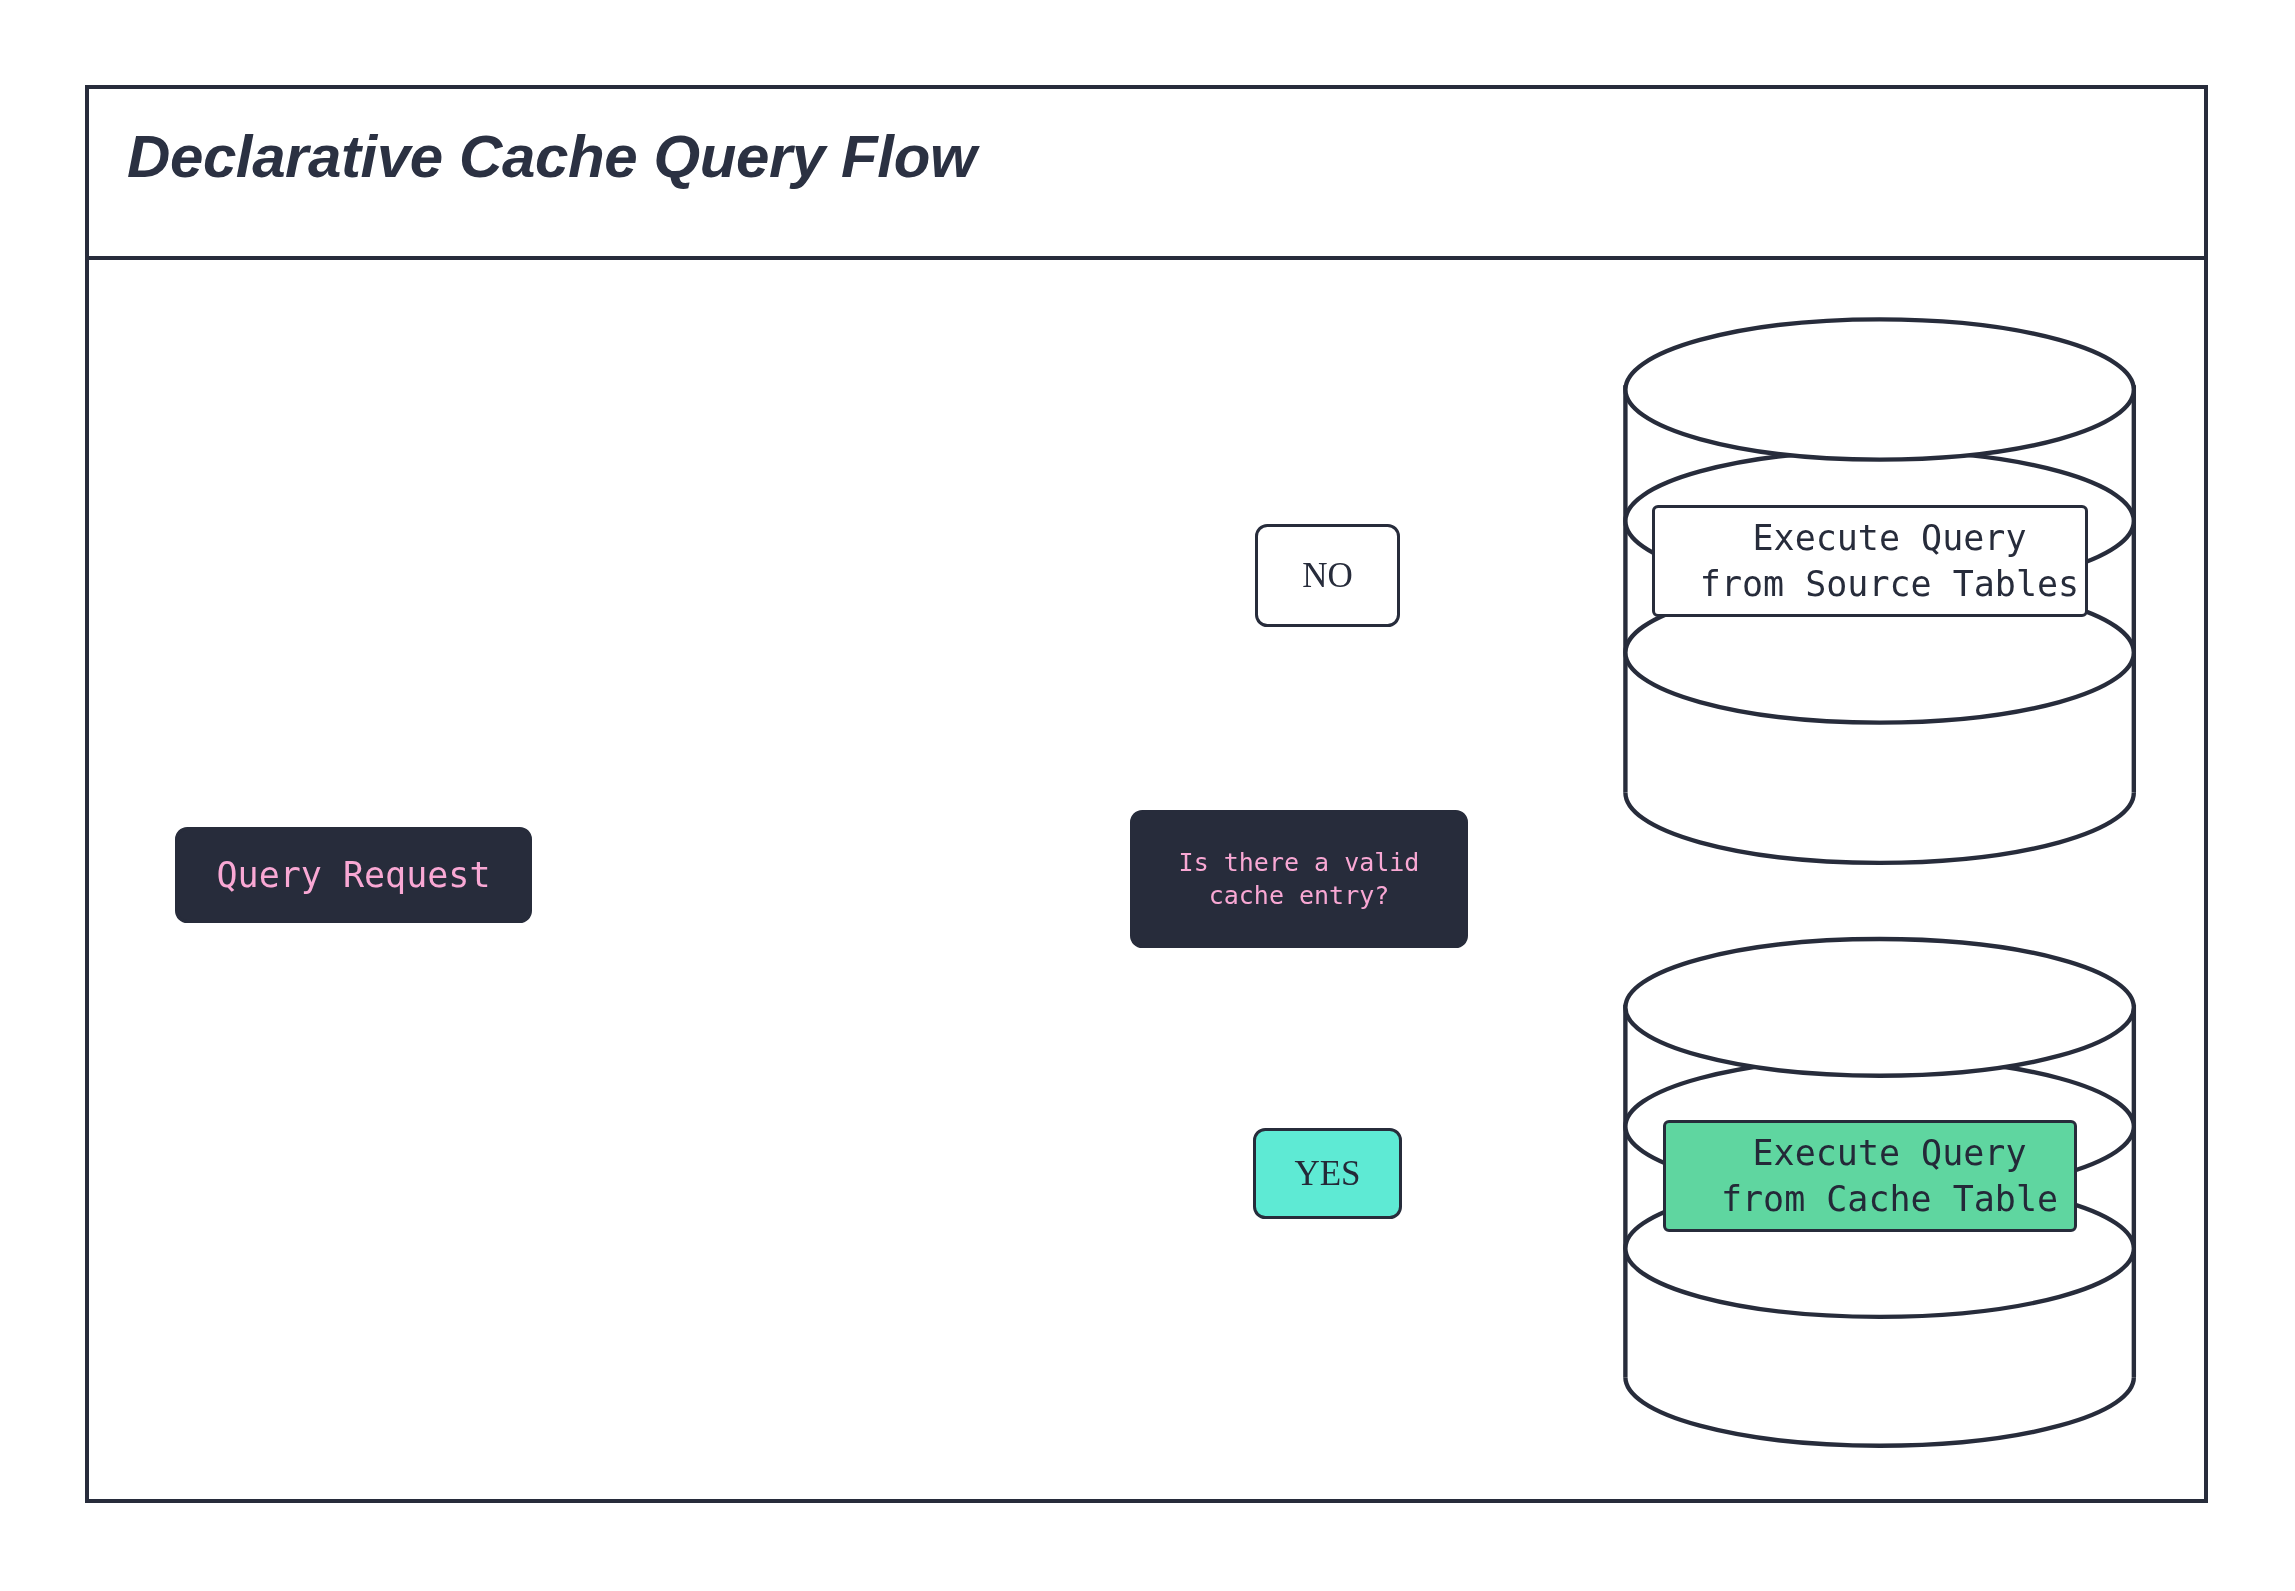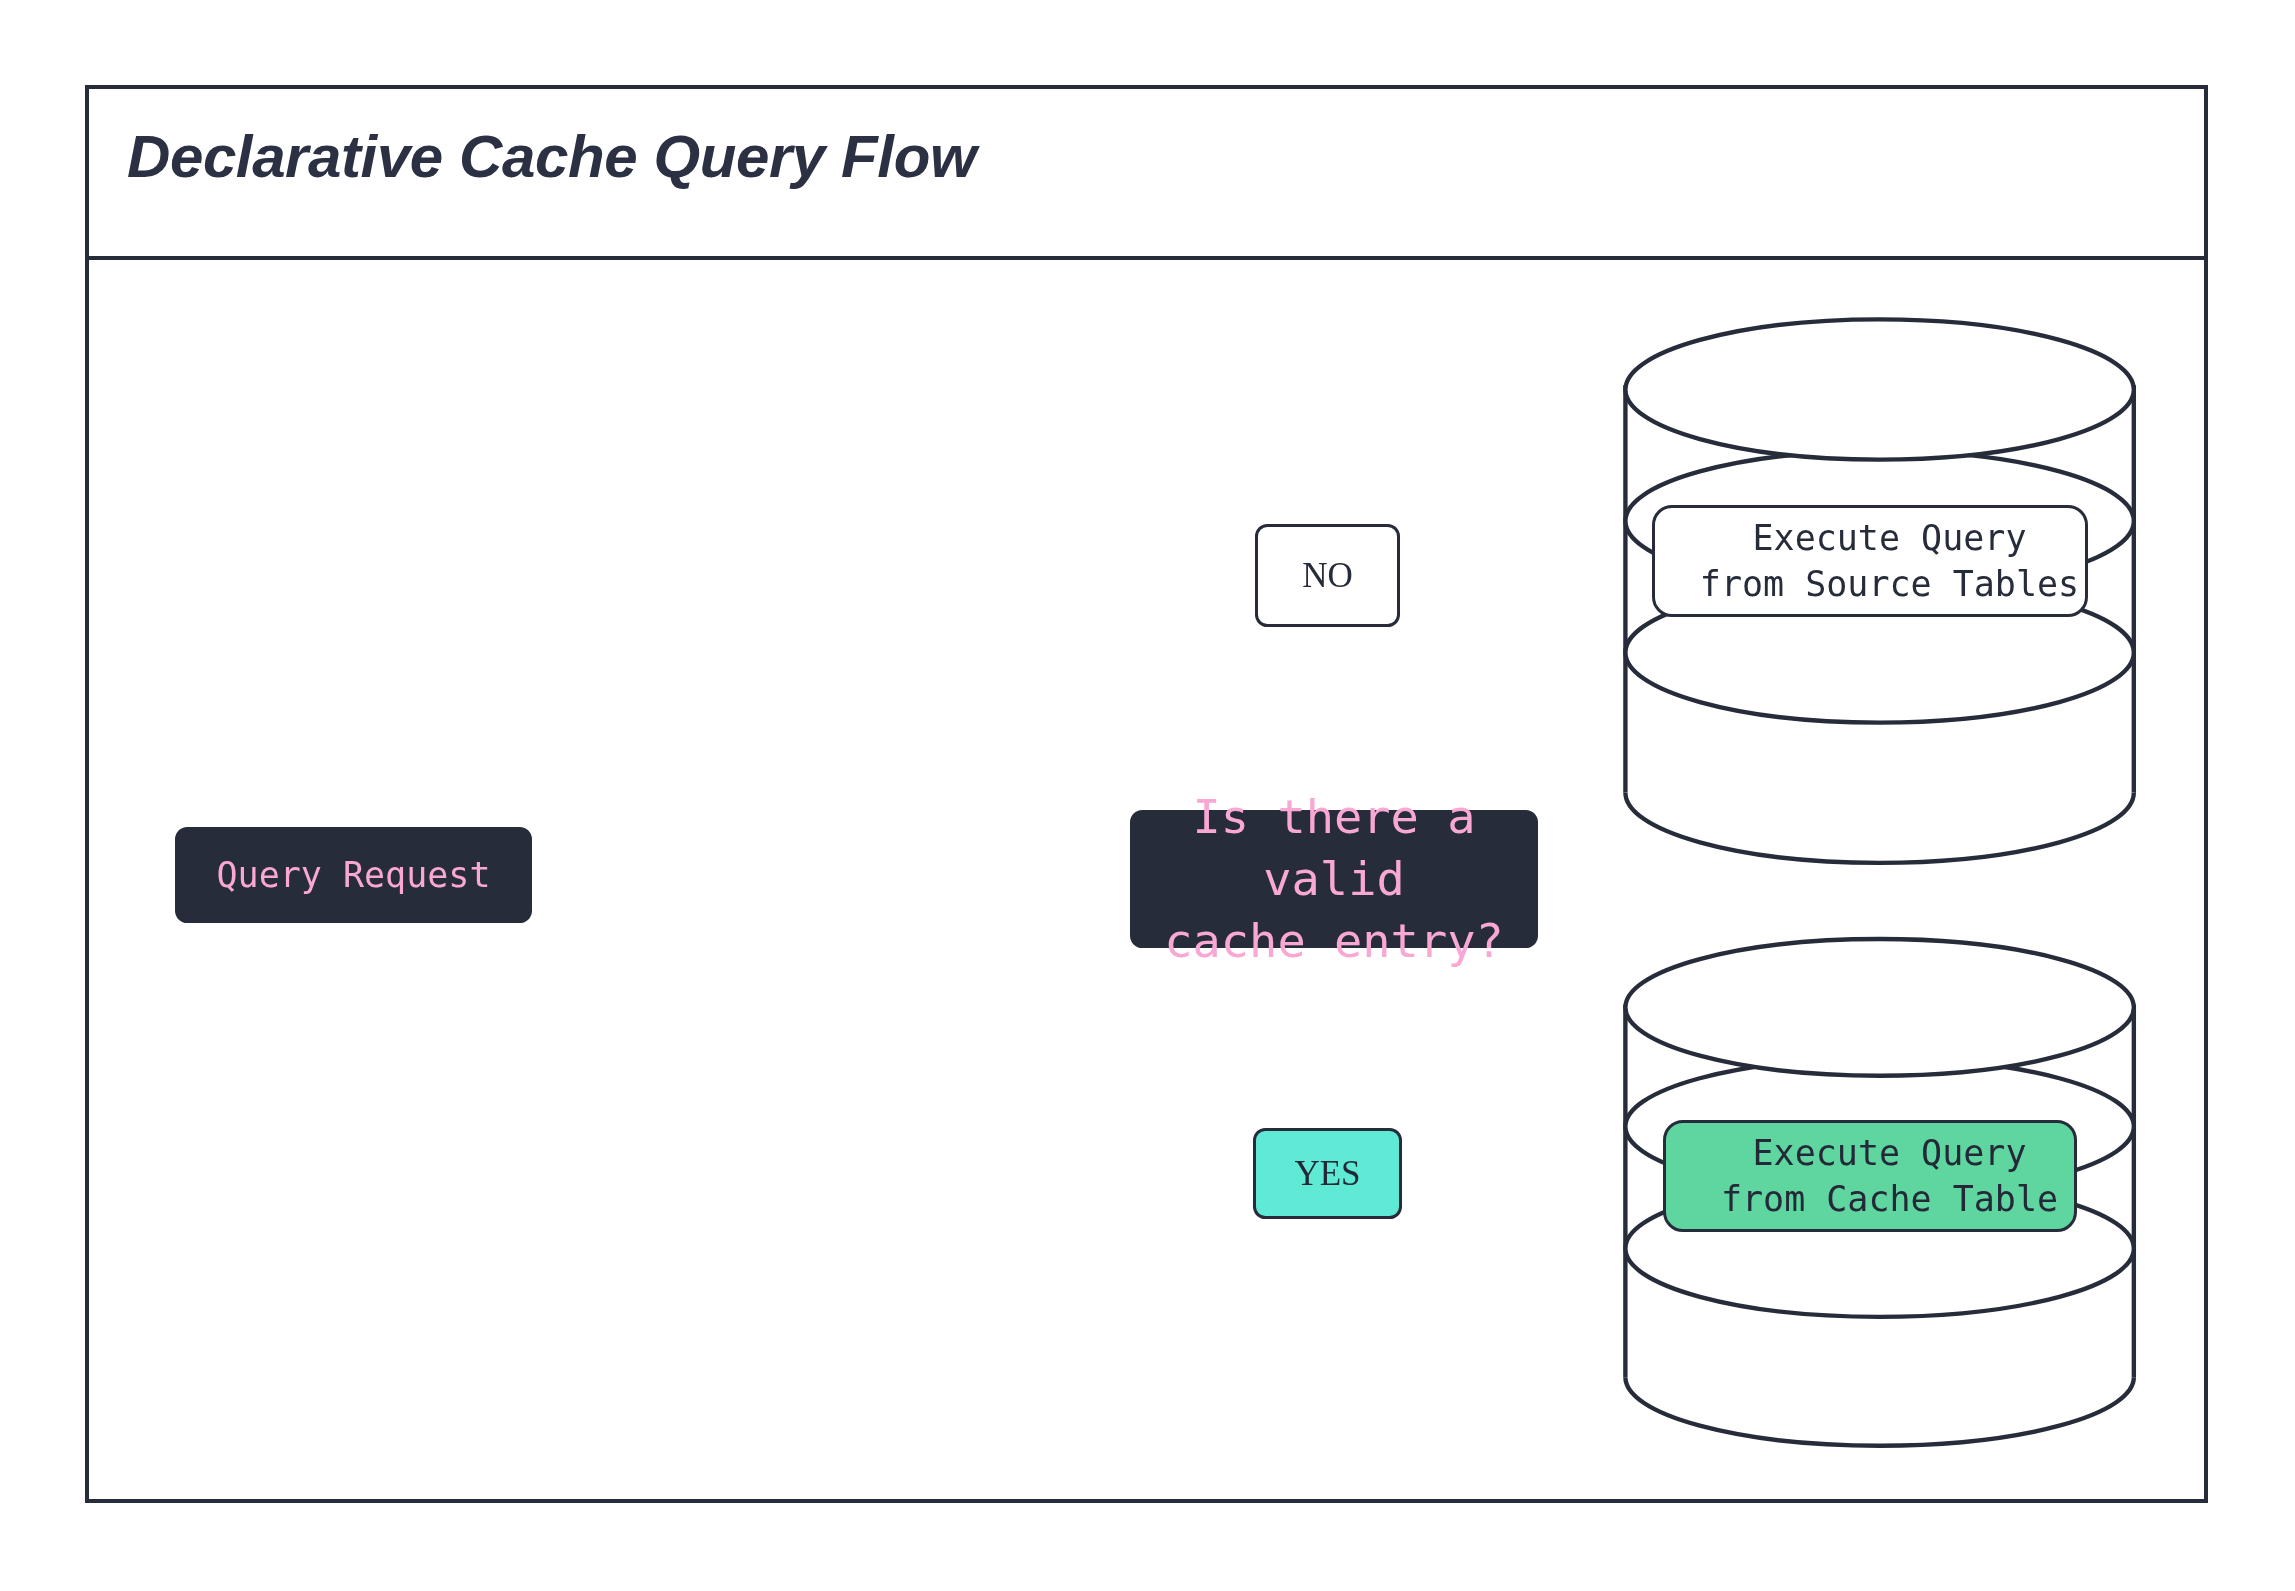--- a/index.html
+++ b/index.html
@@ -96,22 +96,22 @@
     width: 357px; height: 96px;
     font-size: 35px;
   }
   #node-check-cache {
     left: 644px; top: 813px;
     width: 373px; height: 133px;
     font-size: 35px;
   }
   #node-decision {
     left: 1130px; top: 810px;
-    width: 408px; height: 138px;
-    font-size: 47px;
+    width: 338px; height: 138px;
+    font-size: 25px;
   }
 
   
   .branch-label {
     position: absolute;
     box-sizing: border-box;
     display: flex;
     align-items: center;
     justify-content: center;
     font-family: Liberation Serif, serif;
@@ -148,21 +148,21 @@
     box-sizing: border-box;
     display: flex;
     align-items: center;
     justify-content: center;
     text-align: center;
     font-family: "DejaVu Sans Mono", "Liberation Mono", monospace;
     font-size: 35px;
     line-height: 1.32;
     white-space: pre-line;
     border: 3.5px solid #272c3b;
-    border-radius: 20px;
+    border-radius: 6px;
     padding-left: 39px;
   }
   #cyl-label-source {
     left: 1652px; top: 505px;
     width: 436px; height: 112px;
     background: #ffffff;
     color: #272c3b;
   }
   #cyl-label-cache {
     left: 1663px; top: 1120px;

